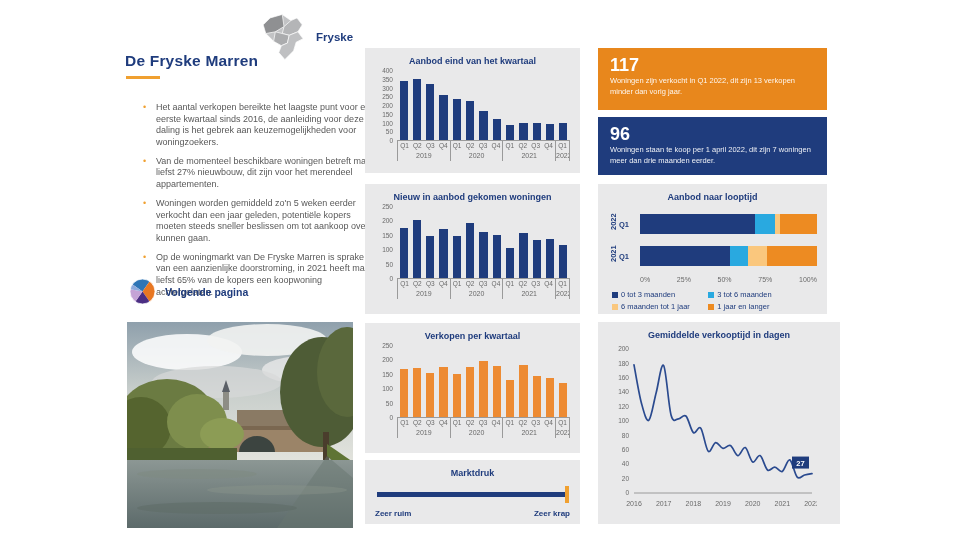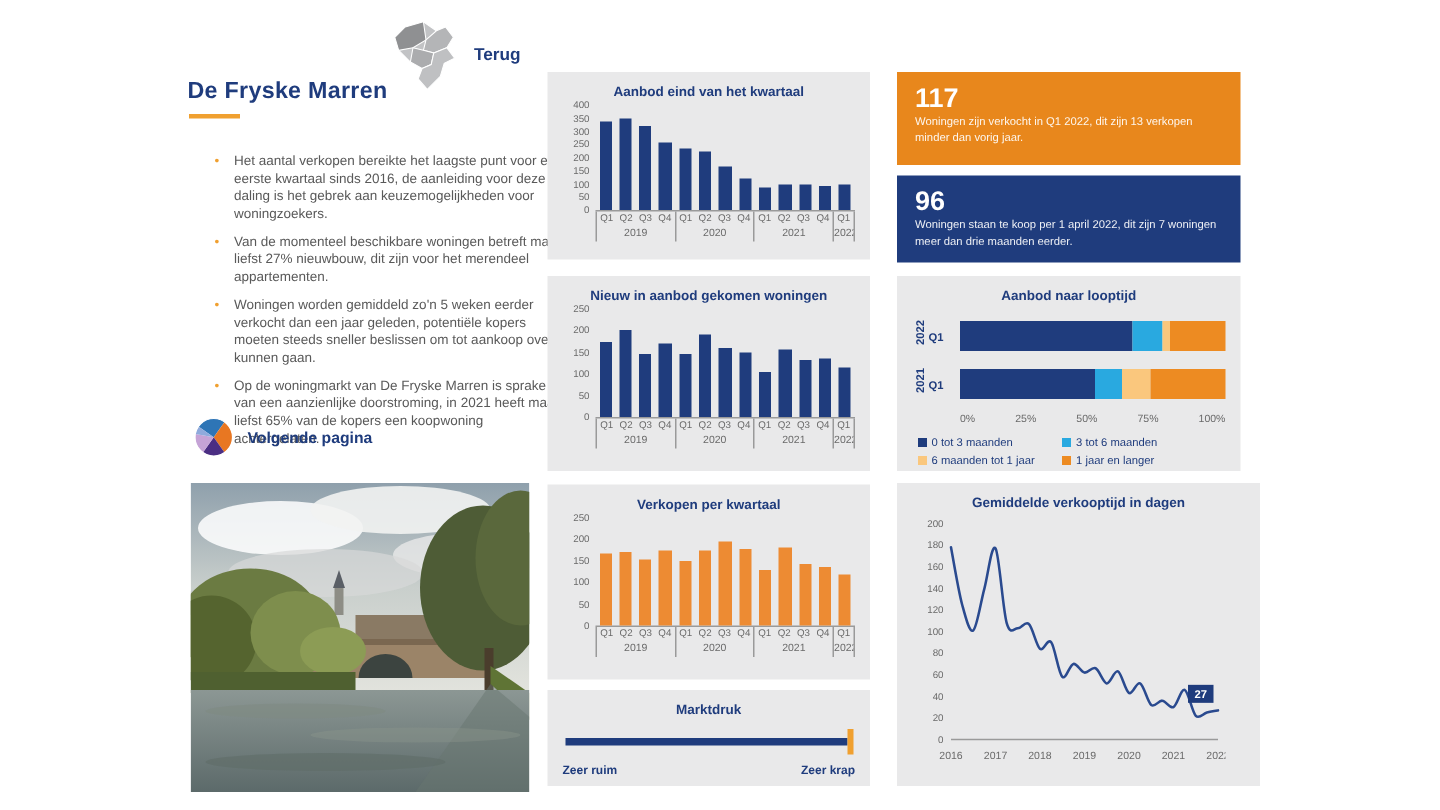--- a/index.html
+++ b/index.html
@@ -80,21 +80,21 @@
 <div id="app">
 
   <div class="map-wrap">
     <svg width="52" height="50" viewBox="0 0 60 56">
       <path d="M14,6 L28,2 L38,9 L45,6 L51,14 L46,22 L52,30 L44,34 L41,44 L31,54 L24,46 L27,38 L18,33 L9,24 L6,14 Z" fill="#C2C3C5" stroke="#ffffff" stroke-width="0.8"></path>
       <path d="M14,6 L28,2 L30,16 L20,22 L9,24 L6,14 Z" fill="#8F9092" stroke="#ffffff" stroke-width="0.8"></path>
       <path d="M30,16 L38,9 L45,6 L51,14 L46,22 L36,26 L28,24 Z" fill="#B4B5B7" stroke="#ffffff" stroke-width="0.8"></path>
       <path d="M20,22 L28,24 L36,26 L34,35 L27,38 L18,33 Z" fill="#ABACAE" stroke="#ffffff" stroke-width="0.8"></path>
       <path d="M36,26 L46,22 L52,30 L44,34 L41,44 L31,54 L24,46 L27,38 L34,35 Z" fill="#BFC0C2" stroke="#ffffff" stroke-width="0.8"></path>
     </svg>
-    <span class="terug">Terug</span>
+    <span class="terug">Fryske</span>
   </div>
 
   <div class="page-title">De Fryske Marren</div>
   <div class="title-underline"></div>
 
   <ul class="bullets">
     <li><span>Het aantal verkopen bereikte het laagste punt voor een eerste kwartaal sinds 2016, de aanleiding voor deze daling is het gebrek aan keuzemogelijkheden voor woningzoekers.</span></li>
     <li><span>Van de momenteel beschikbare woningen betreft maar liefst 27% nieuwbouw, dit zijn voor het merendeel appartementen.</span></li>
     <li><span>Woningen worden gemiddeld zo'n 5 weken eerder verkocht dan een jaar geleden, potentiële kopers moeten steeds sneller beslissen om tot aankoop over te kunnen gaan.</span></li>
     <li><span>Op de woningmarkt van De Fryske Marren is sprake van een aanzienlijke doorstroming, in 2021 heeft maar liefst 65% van de kopers een koopwoning achtergelaten.</span></li>

